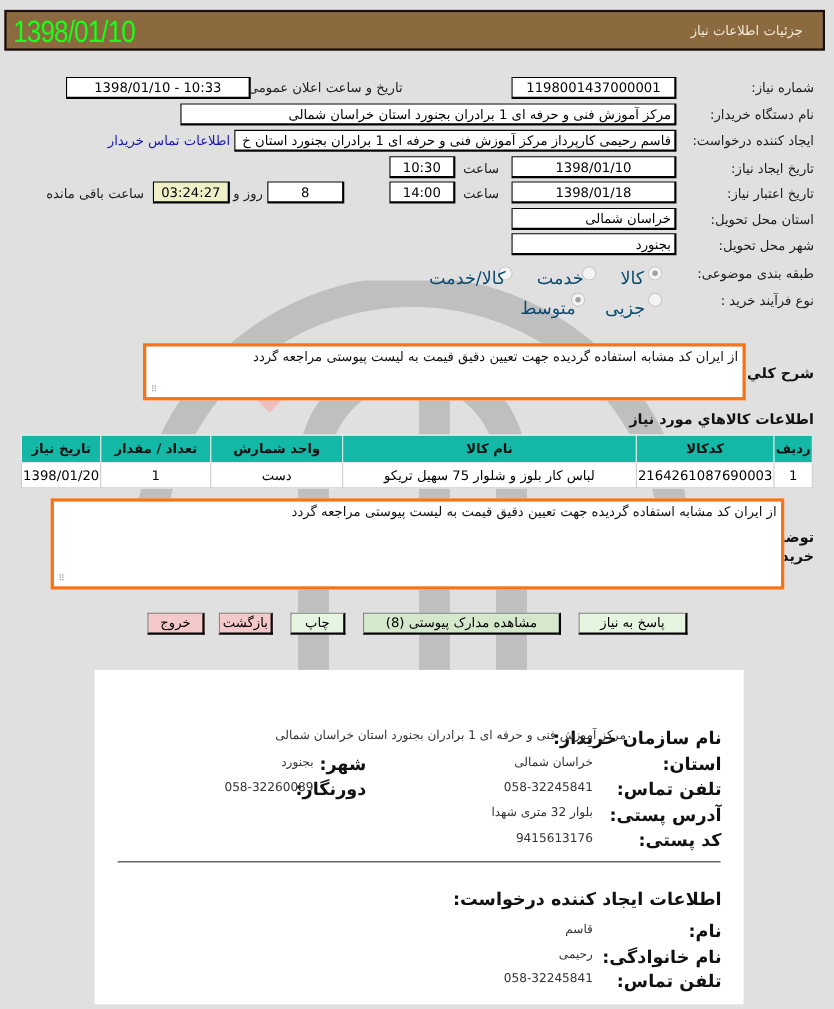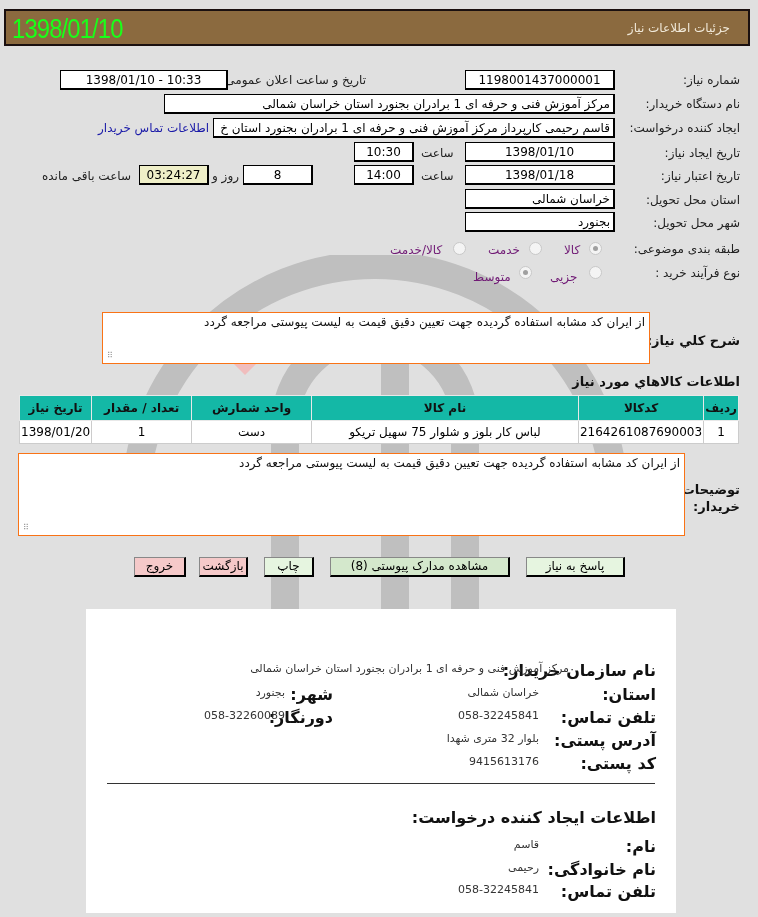--- a/index.html
+++ b/index.html
@@ -20,24 +20,24 @@
   .box {
     position:absolute; background:#fff; border:1px solid #000; border-right:2px solid #000; border-bottom:2px solid #000;
     box-sizing:border-box; height:20px; line-height:18px; font-size:12px; padding:0 3px; white-space:nowrap; overflow:hidden;
   }
   .box.c { text-align:center; }
   .box.r { text-align:right; direction:rtl; }
   .box.yellow { background:#efefc8; }
   .link { position:absolute; color:#1a1aa8; font-size:12px; direction:rtl; white-space:nowrap; }
   .radio { position:absolute; width:13px; height:13px; border-radius:50%; background:#f4f4f4; border:1px solid #c8c8c8; box-sizing:border-box; }
   .radio.on::after { content:""; position:absolute; left:3px; top:3px; width:5px; height:5px; border-radius:50%; background:#a0a0a0; }
-  .rlbl { position:absolute; font-size:12px; color:#701a75; direction:rtl; white-space:nowrap; }
+  .rlbl { position:absolute; font-size:16px; color:#0c4a6e; direction:rtl; white-space:nowrap; }
   .textarea {
-    position:absolute; background:#fff; border:1px solid #f97316; box-sizing:border-box;
-    direction:rtl; text-align:right; font-size:12px; padding:2px 4px; color:#111;
+    position:absolute; background:#fff; border:3px solid #f97316; box-sizing:border-box;
+    direction:rtl; text-align:right; font-size:12px; padding:2px 4px; color:#111;margin-left:28px;
   }
   .grip { position:absolute; left:4px; bottom:3px; font-size:8px; color:#999; }
   .section-title { position:absolute; font-weight:bold; font-size:13px; direction:rtl; color:#111; white-space:nowrap; }
   table.items { position:absolute; left:19px; top:395px; width:720px; border-collapse:collapse; border:1px solid #bbb; background:#f2f2f2; }
   table.items th { background:#14b8a6; font-weight:bold; font-size:12px; height:22px; border:1px solid #e8e8e8; color:#111; }
   table.items td { background:#fff; font-size:12px; height:20px; border:1px solid #ccc; text-align:center; }
   .btn {
     position:absolute; height:20px; box-sizing:border-box; border:1px solid #888; border-right:2px solid #000; border-bottom:2px solid #000;
     font-size:12px; line-height:17px; text-align:center; direction:rtl; white-space:nowrap; overflow:hidden;
   }

